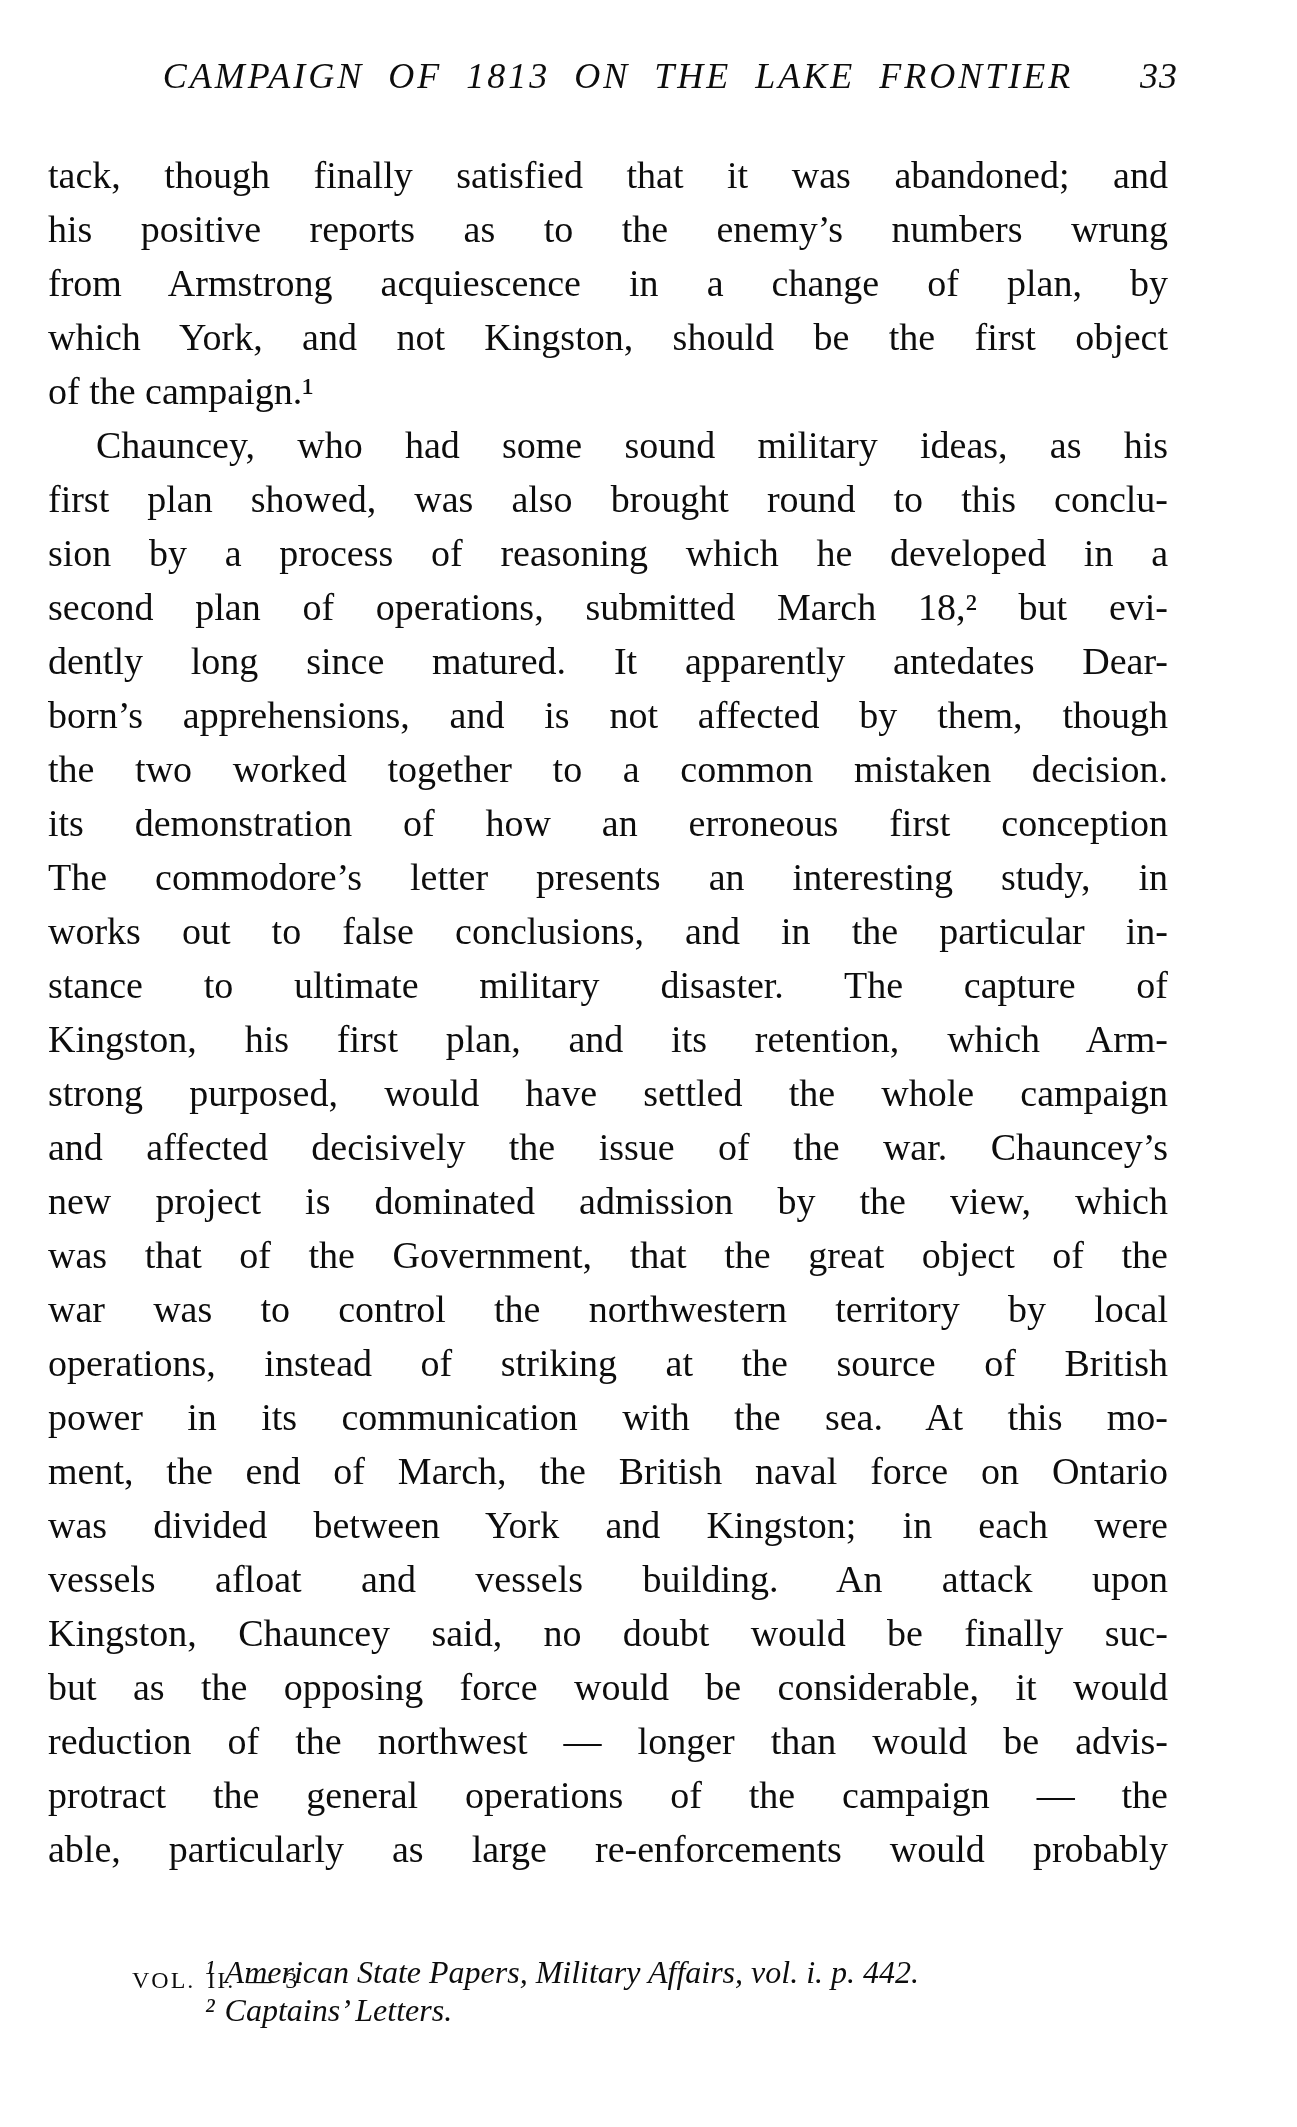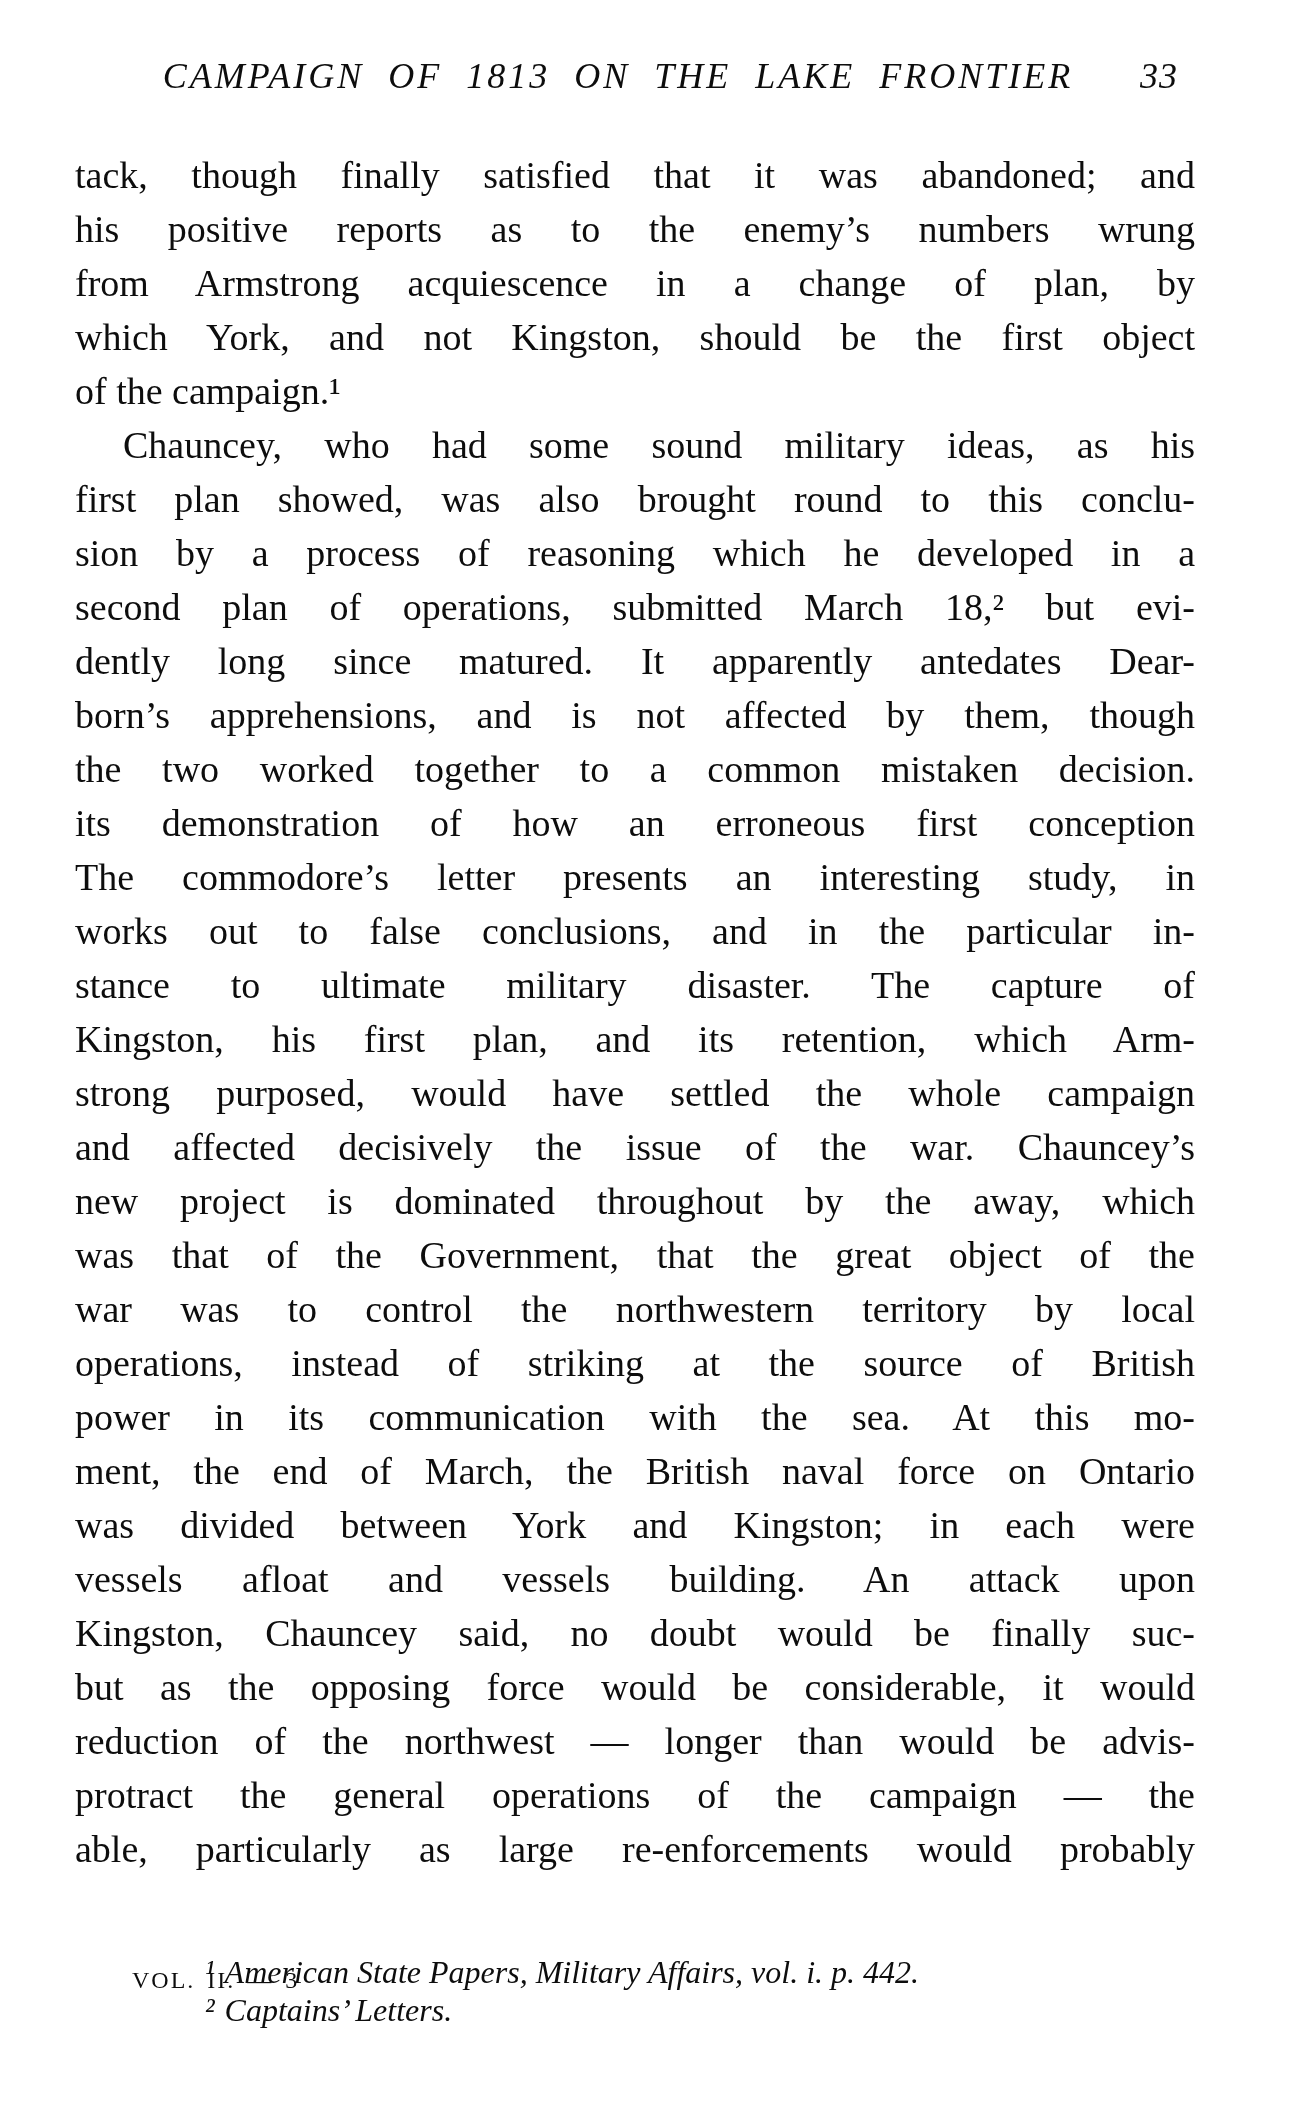--- a/index.html
+++ b/index.html
@@ -39,21 +39,21 @@
     right: 0;
     top: 0;
     letter-spacing: 1px;
     word-spacing: 0;
   }
 
   
   .body-text {
     position: absolute;
     top: 148px;
-    left: 75px;
+    left: 48px;
     width: 1120px;
     font-size: 38px;
     line-height: 54px;
   }
   .line {
     height: 54px;
     text-align: justify;
     text-align-last: justify;
     -moz-text-align-last: justify;
   }
@@ -118,21 +118,21 @@
       <div class="line">dently long since matured. It apparently antedates Dear-</div>
       <div class="line">born’s apprehensions, and is not affected by them, though</div>
       <div class="line">the two worked together to a common mistaken decision.</div>
       <div class="line">its demonstration of how an erroneous first conception</div>
       <div class="line">The commodore’s letter presents an interesting study, in</div>
       <div class="line">works out to false conclusions, and in the particular in-</div>
       <div class="line">stance to ultimate military disaster. The capture of</div>
       <div class="line">Kingston, his first plan, and its retention, which Arm-</div>
       <div class="line">strong purposed, would have settled the whole campaign</div>
       <div class="line">and affected decisively the issue of the war. Chauncey’s</div>
-      <div class="line">new project is dominated throughout by the away, which</div>
+      <div class="line">new project is dominated admission by the view, which</div>
       <div class="line">was that of the Government, that the great object of the</div>
       <div class="line">war was to control the northwestern territory by local</div>
       <div class="line">operations, instead of striking at the source of British</div>
       <div class="line">power in its communication with the sea. At this mo-</div>
       <div class="line">ment, the end of March, the British naval force on Ontario</div>
       <div class="line">was divided between York and Kingston; in each were</div>
       <div class="line">vessels afloat and vessels building. An attack upon</div>
       <div class="line">Kingston, Chauncey said, no doubt would be finally suc-</div>
       <div class="line">but as the opposing force would be considerable, it would</div>
       <div class="line">reduction of the northwest — longer than would be advis-</div>

